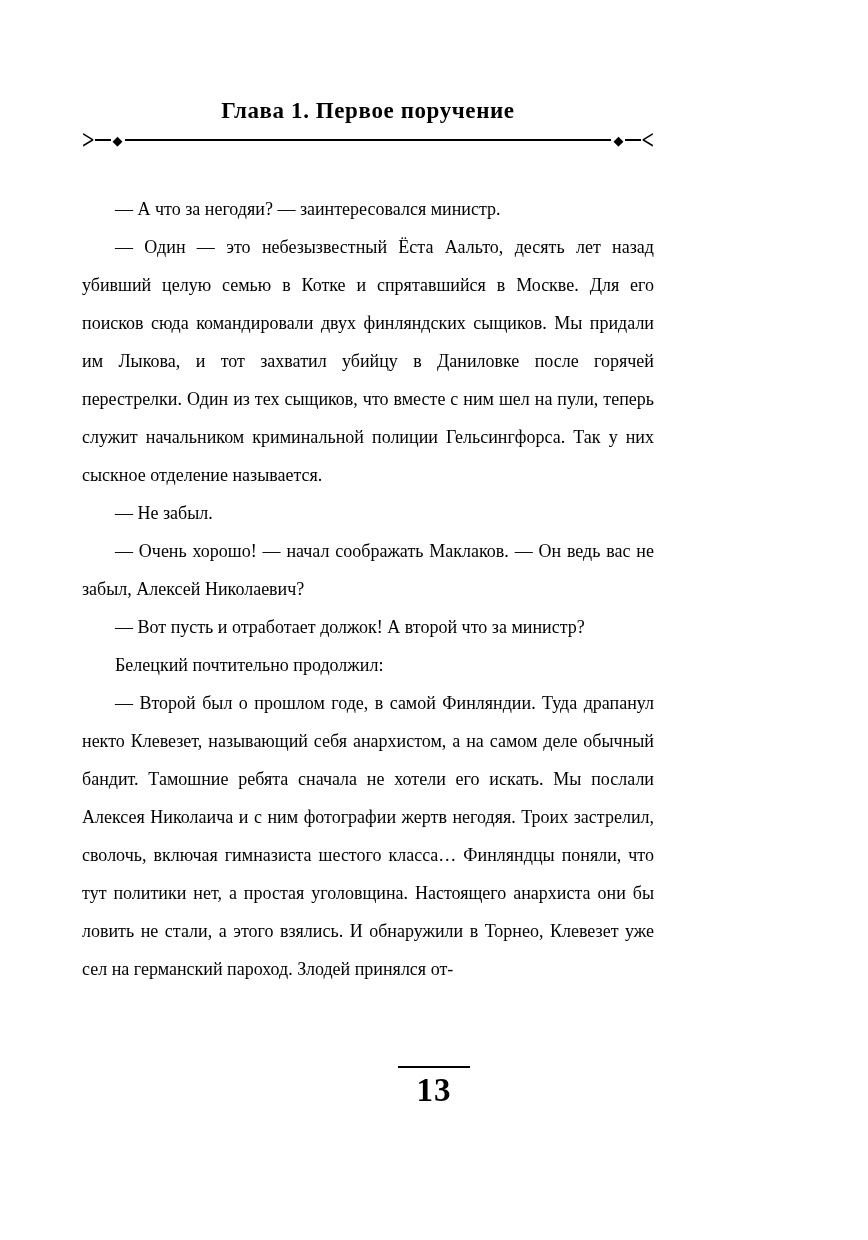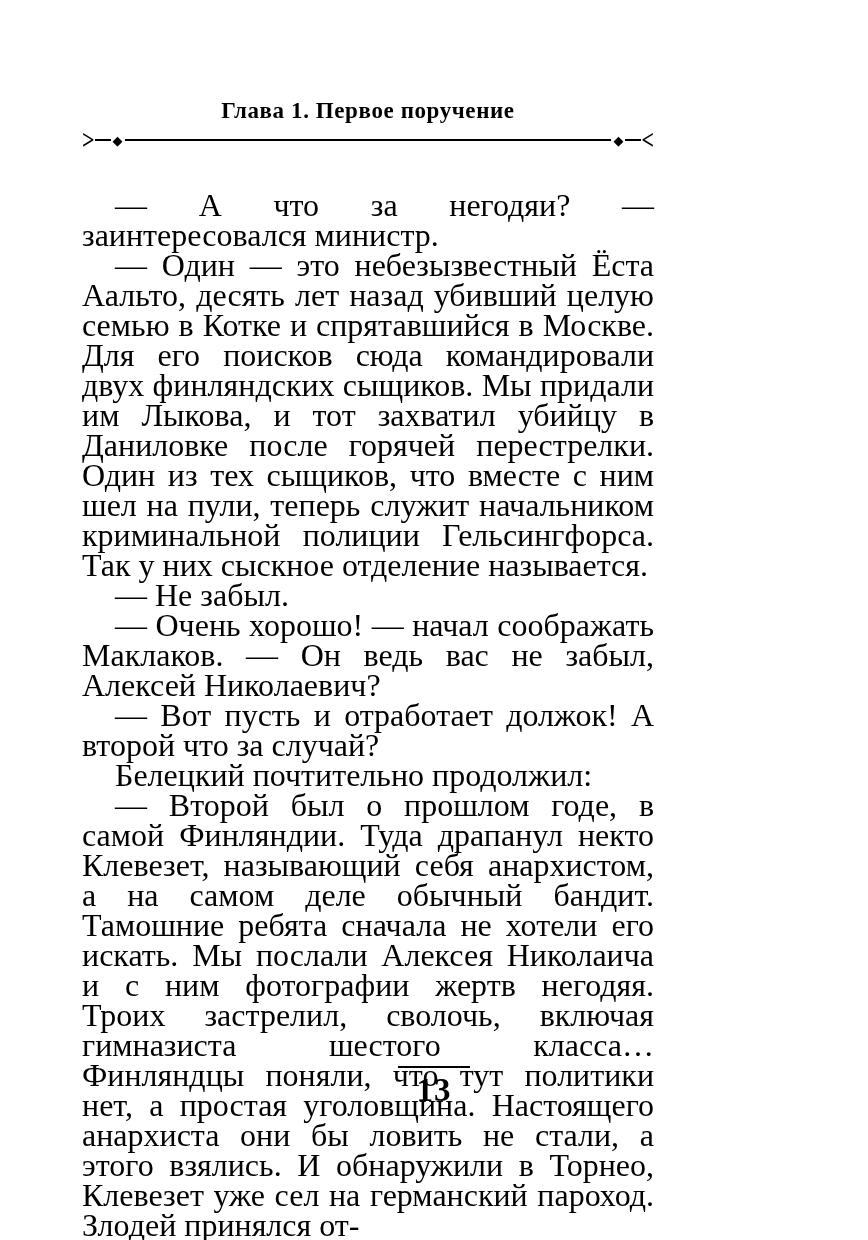--- a/index.html
+++ b/index.html
@@ -47,22 +47,22 @@
     padding: 0 2px;
   }
   .divider .rule {
     border-top: 2.5px solid #000;
     height: 0;
   }
   .rule-short { flex: 0 0 16px; }
   .rule-long  { flex: 1 1 auto; }
   .body-text {
     margin-top: 42px;
-    font-size: 32px;
-    line-height: 30px;
+    font-size: 18px;
+    line-height: 38px;
     text-align: justify;
     hyphens: auto;
     -webkit-hyphens: auto;
   }
   .body-text p {
     margin: 0;
     text-indent: 33px;
   }
   .footer {
     position: absolute;
@@ -98,21 +98,21 @@
       <span class="diamond">◆</span>
       <span class="rule rule-short"></span>
       <span class="cap">&lt;</span>
     </div>
 
     <div class="body-text">
       <p>— А что за негодяи? — заинтересовался министр.</p>
       <p>— Один — это небезызвестный Ёста Аальто, десять лет назад убивший целую семью в Котке и спрятавшийся в Москве. Для его поисков сюда командировали двух финляндских сыщиков. Мы придали им Лыкова, и тот захватил убийцу в Даниловке после горячей перестрелки. Один из тех сыщиков, что вместе с ним шел на пули, теперь служит начальником криминальной полиции Гельсингфорса. Так у них сыскное отделение называется.</p>
       <p>— Не забыл.</p>
       <p>— Очень хорошо! — начал соображать Маклаков. — Он ведь вас не забыл, Алексей Николаевич?</p>
-      <p>— Вот пусть и отработает должок! А второй что за случай?</p>
+      <p>— Вот пусть и отработает должок! А второй что за министр?</p>
       <p>Белецкий почтительно продолжил:</p>
       <p>— Второй был о прошлом годе, в самой Финляндии. Туда драпанул некто Клевезет, называющий себя анархистом, а на самом деле обычный бандит. Тамошние ребята сначала не хотели его искать. Мы послали Алексея Николаича и с ним фотографии жертв негодяя. Троих застрелил, сволочь, включая гимназиста шестого класса… Финляндцы поняли, что тут политики нет, а простая уголовщина. Настоящего анархиста они бы ловить не стали, а этого взялись. И обнаружили в Торнео, Клевезет уже сел на германский пароход. Злодей принялся от-</p>
     </div>
 
   </div>
 
   <div class="footer">
     <div class="footer-rule"></div>
     <div class="page-number">13</div>
   </div>

